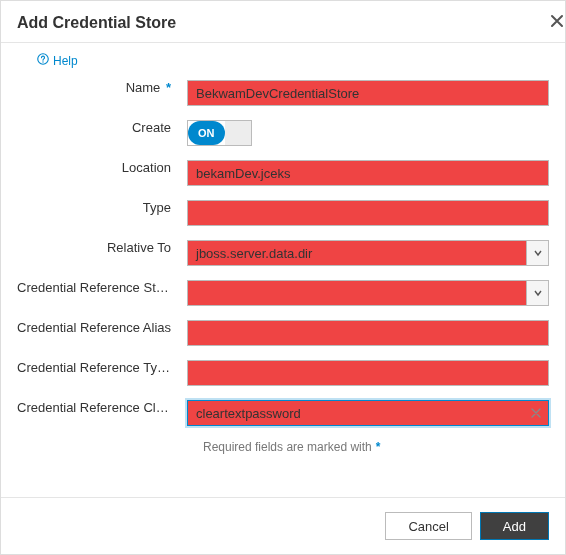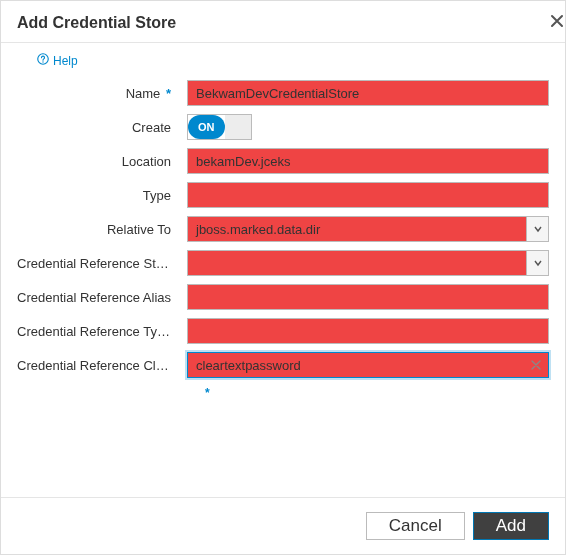--- a/index.html
+++ b/index.html
@@ -36,22 +36,22 @@
     cursor: pointer;
     margin-left: 20px;
   }
   .help-link svg { width: 12px; height: 12px; }
   .form {
     padding: 8px 16px 0 16px;
     flex: 1 1 auto;
     overflow: auto;
   }
   .form-row {
-    display: flex; align-items: center;
-    margin-bottom: 8px;
+    display: flex; align-items: flex-start;
+    margin-bottom: 14px;
   }
   .form-label {
     width: 170px;
     text-align: right;
     padding-right: 16px;
     color: #333;
     font-size: 13px;
     white-space: nowrap; overflow: hidden; text-overflow: ellipsis;
   }
   .required-mark { color: #0088ce; font-weight: bold; margin-left: 2px; }
@@ -111,21 +111,21 @@
     display: flex; align-items: center; gap: 2px;
     margin-top: 6px;
   }
   .footer {
     border-top: 1px solid #e5e5e5;
     padding: 14px 16px;
     display: flex; justify-content: flex-end; gap: 8px;
   }
   .btn {
     height: 28px; padding: 0 22px;
-    font-size: 17px; cursor: pointer;
+    font-size: 13px; cursor: pointer;
     border: 1px solid #bbb; background: #fff; color: #333;
   }
   .btn-primary {
     background: #404040; border-color: #0077b3; color: #fff;
   }
 </style>
 </head>
 <body>
 
 <div class="modal">
@@ -183,21 +183,21 @@
       <div class="form-label">Type</div>
       <div class="form-control">
         <input type="text" class="text-input" value="" style="">
       </div>
     </div>
 
     <div class="form-row">
       <div class="form-label">Relative To</div>
       <div class="form-control">
         <div class="select-wrap">
-          <div class="select-text">jboss.marked.data.dir</div>
+          <div class="select-text">jboss.server.data.dir</div>
           <div class="select-caret">
             <svg viewBox="0 0 8 8">
                 <path d="M1 2 L4 6 L7 2" fill="none" stroke="currentColor" stroke-width="1.4"></path>
               </svg>
           </div>
         </div>
       </div>
     </div>
 
     <div class="form-row">
@@ -236,20 +236,21 @@
           <div class="clear-x">
             <svg viewBox="0 0 10 10">
                 <path d="M1 1 L9 9 M9 1 L1 9" stroke="currentColor" stroke-width="1.4" stroke-linecap="round"></path>
               </svg>
           </div>
         </div>
       </div>
     </div>
 
     <div class="note">
+      <span>Required fields are marked with</span>
       <span class="required-mark">*</span>
     </div>
 
   </div>
 
   <div class="footer">
     <button class="btn">Cancel</button>
     <button class="btn btn-primary">Add</button>
   </div>
 

